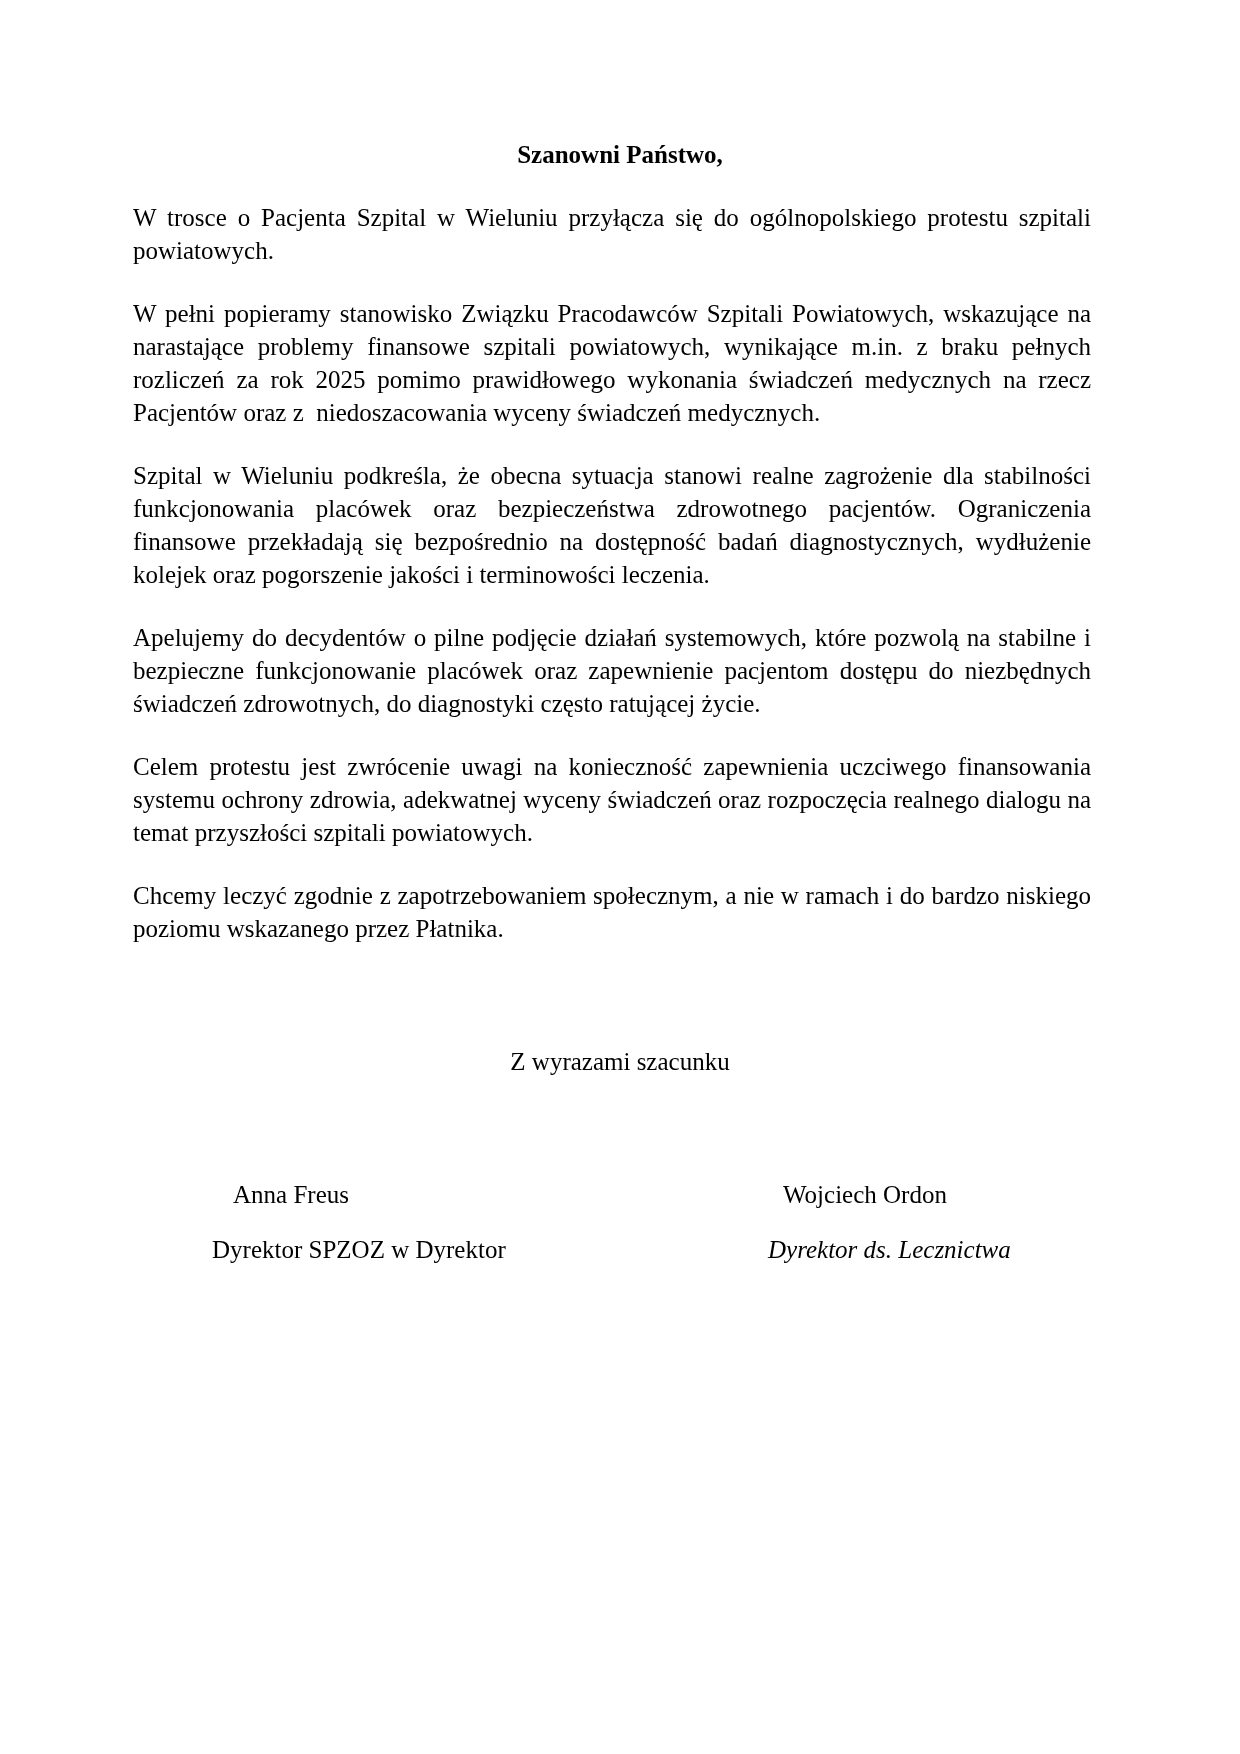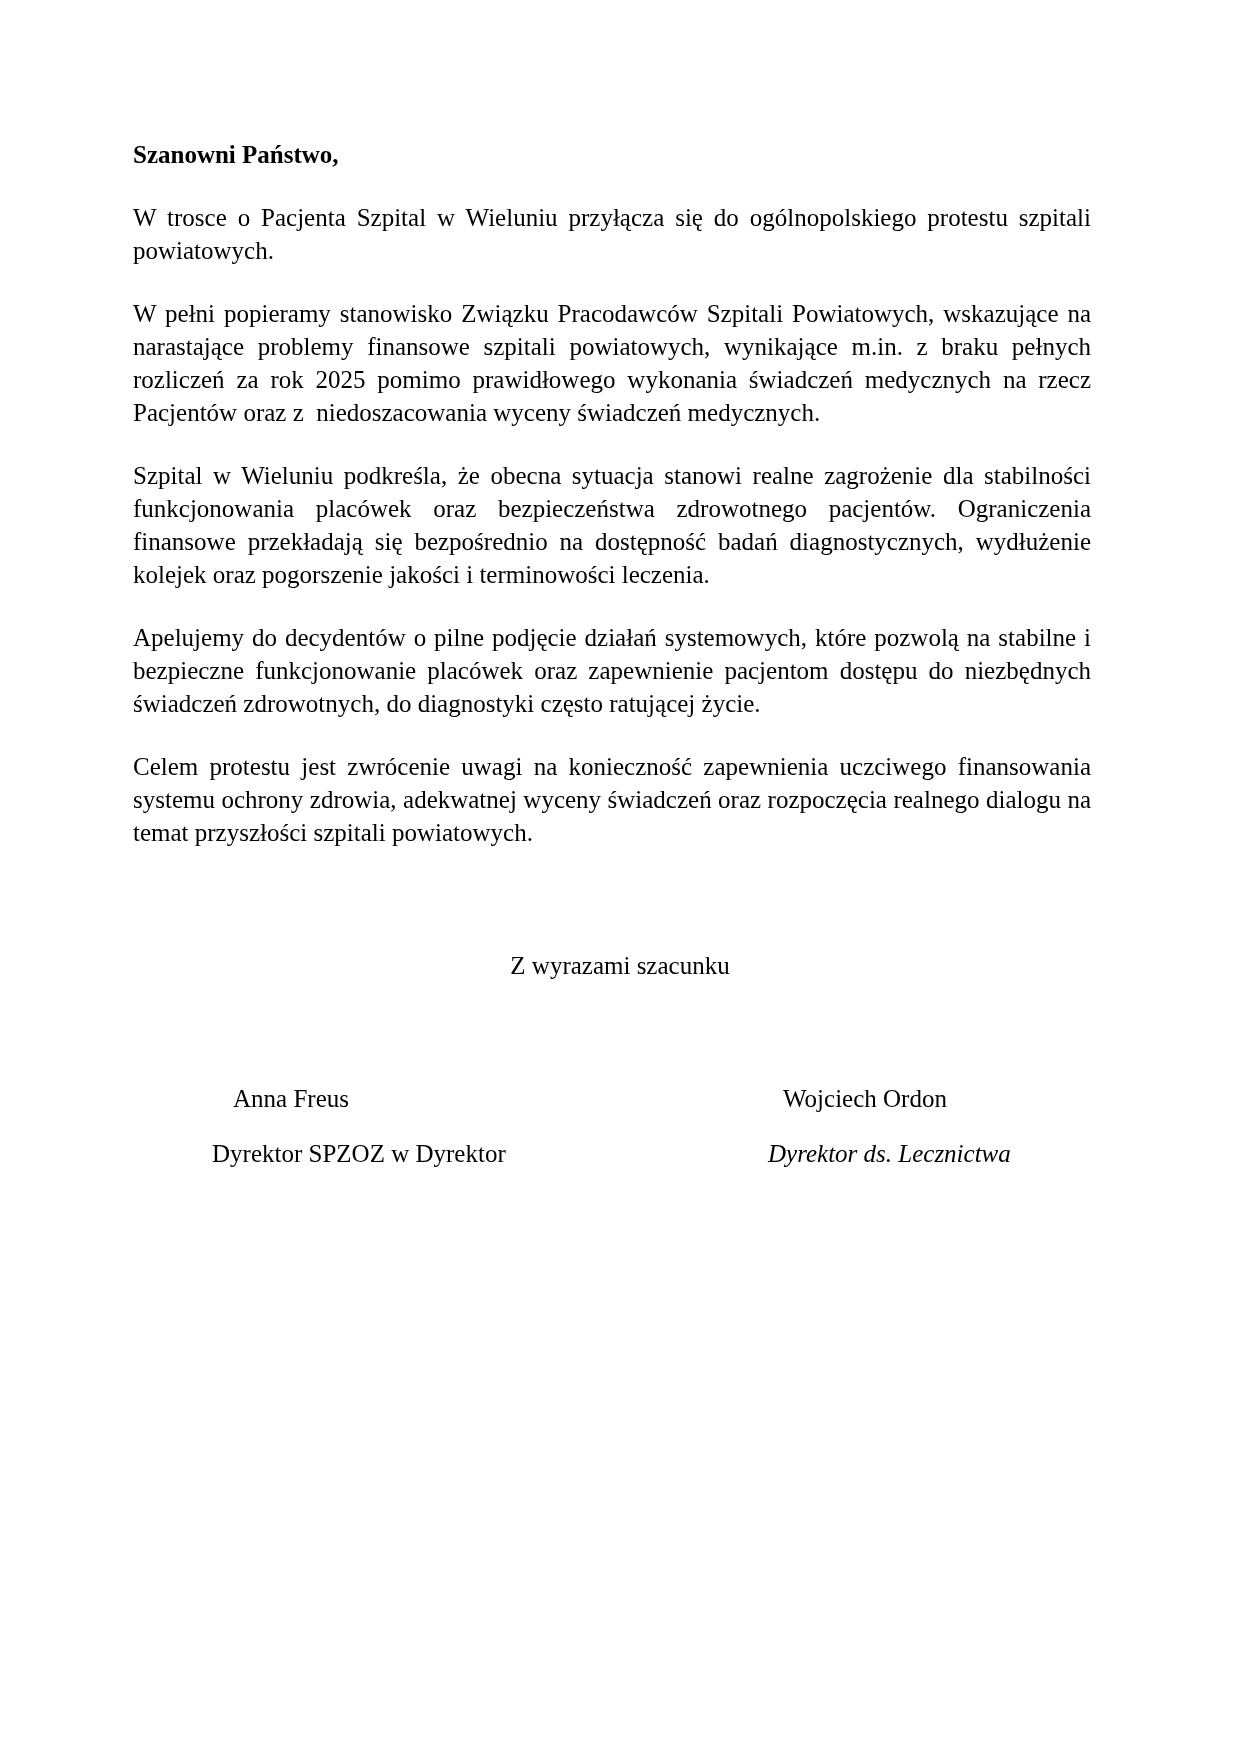--- a/index.html
+++ b/index.html
@@ -16,20 +16,21 @@
     color: #000000;
     font-family: "Liberation Serif", serif;
     font-size: 25px;
     line-height: 33px;
     padding: 138px 133px 0 133px;
     overflow: hidden;
   }
   .salutation {
     font-weight: bold;
     margin: 0 0 30px 0;
+    text-align: center;
   }
   .para {
     margin: 0 16px 30px 0;
     text-align: justify;
     white-space: pre-wrap;
   }
   .closing {
     margin: 100px 0 11px 0;
     text-align: center;
   }
@@ -56,20 +57,21 @@
   <p class="para">W trosce o Pacjenta Szpital w Wieluniu przyłącza się do ogólnopolskiego protestu szpitali powiatowych.</p>
 
   <p class="para">W pełni popieramy stanowisko Związku Pracodawców Szpitali Powiatowych, wskazujące na narastające problemy finansowe szpitali powiatowych, wynikające m.in. z braku pełnych rozliczeń za rok 2025 pomimo prawidłowego wykonania świadczeń medycznych na rzecz Pacjentów oraz z  niedoszacowania wyceny świadczeń medycznych.</p>
 
   <p class="para">Szpital w Wieluniu podkreśla, że obecna sytuacja stanowi realne zagrożenie dla stabilności funkcjonowania placówek oraz bezpieczeństwa zdrowotnego pacjentów. Ograniczenia finansowe przekładają się bezpośrednio na dostępność badań diagnostycznych, wydłużenie kolejek oraz pogorszenie jakości i terminowości leczenia.</p>
 
   <p class="para">Apelujemy do decydentów o pilne podjęcie działań systemowych, które pozwolą na stabilne i bezpieczne funkcjonowanie placówek oraz zapewnienie pacjentom dostępu do niezbędnych świadczeń zdrowotnych, do diagnostyki często ratującej życie.</p>
 
   <p class="para">Celem protestu jest zwrócenie uwagi na konieczność zapewnienia uczciwego finansowania systemu ochrony zdrowia, adekwatnej wyceny świadczeń oraz rozpoczęcia realnego dialogu na temat przyszłości szpitali powiatowych.</p>
 
+  <p class="para">Chcemy leczyć zgodnie z zapotrzebowaniem społecznym, a nie w ramach i do bardzo niskiego poziomu wskazanego przez Płatnika.</p>
 
   <p class="closing">Z wyrazami szacunku</p>
 
   <div class="sig-block">
     <span class="sig sig-name-left">Anna Freus</span>
     <span class="sig sig-name-right">Wojciech Ordon</span>
     <span class="sig sig-title-left">Dyrektor SPZOZ w Dyrektor</span>
     <span class="sig sig-title-right">Dyrektor ds. Lecznictwa</span>
   </div>
 </div>

